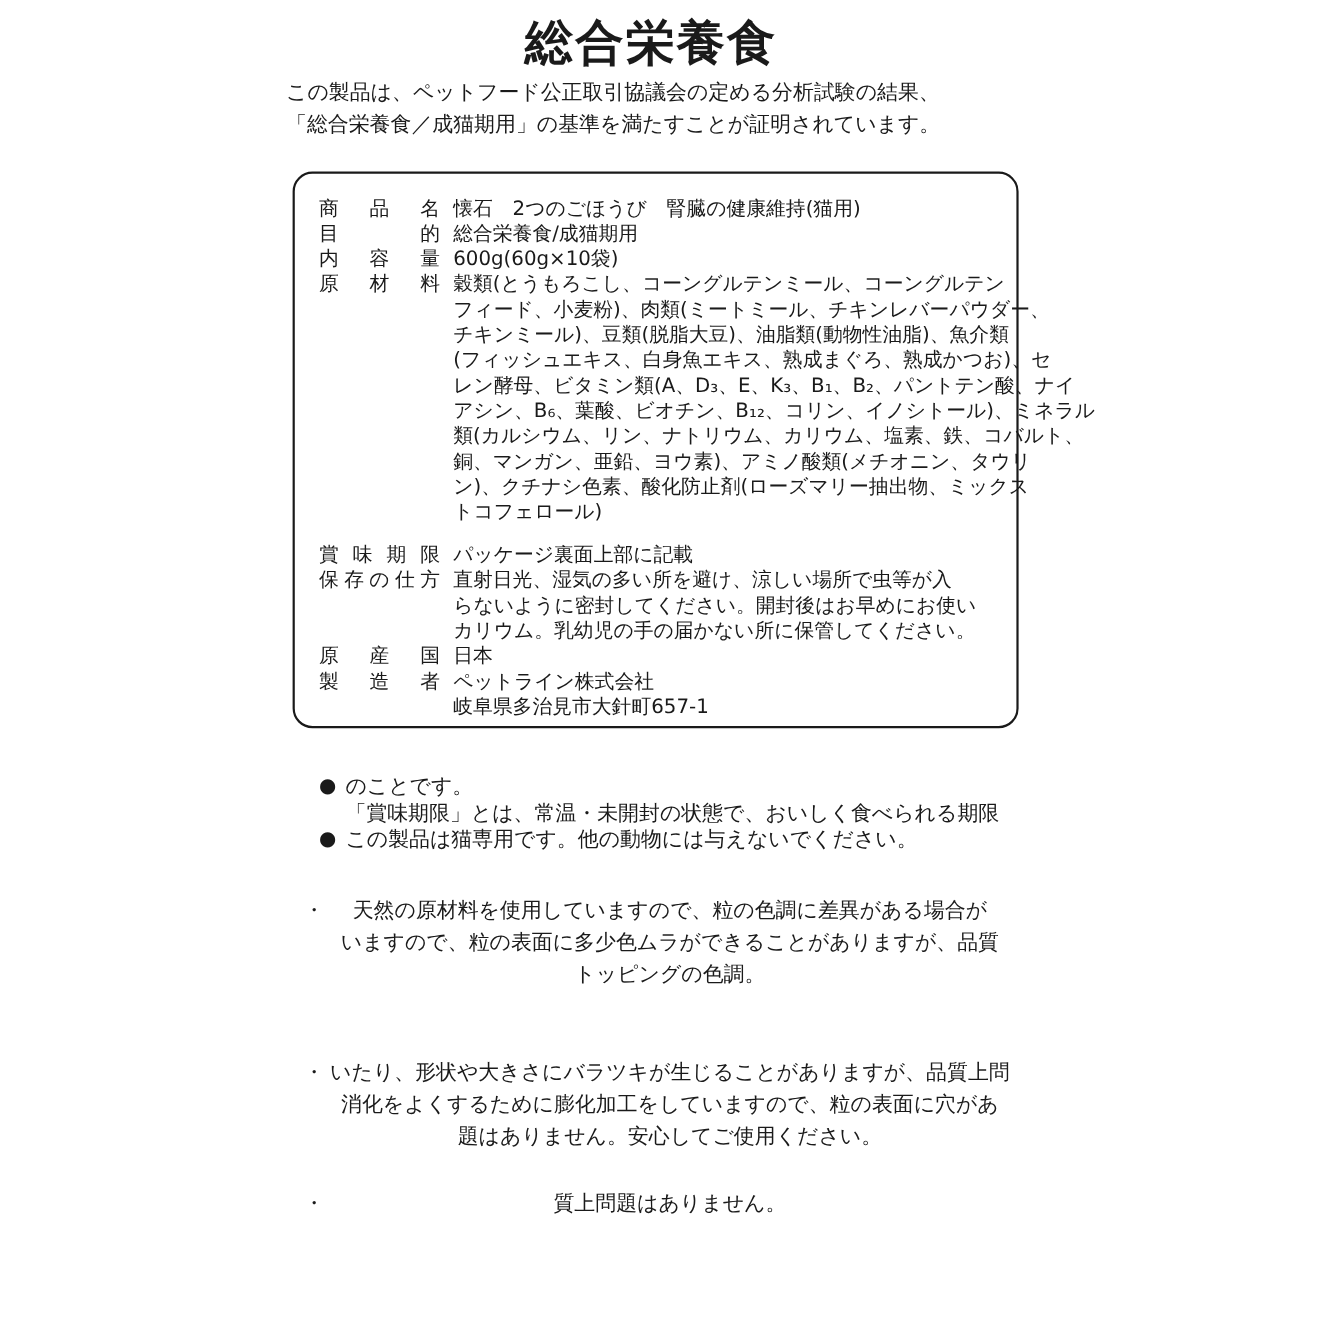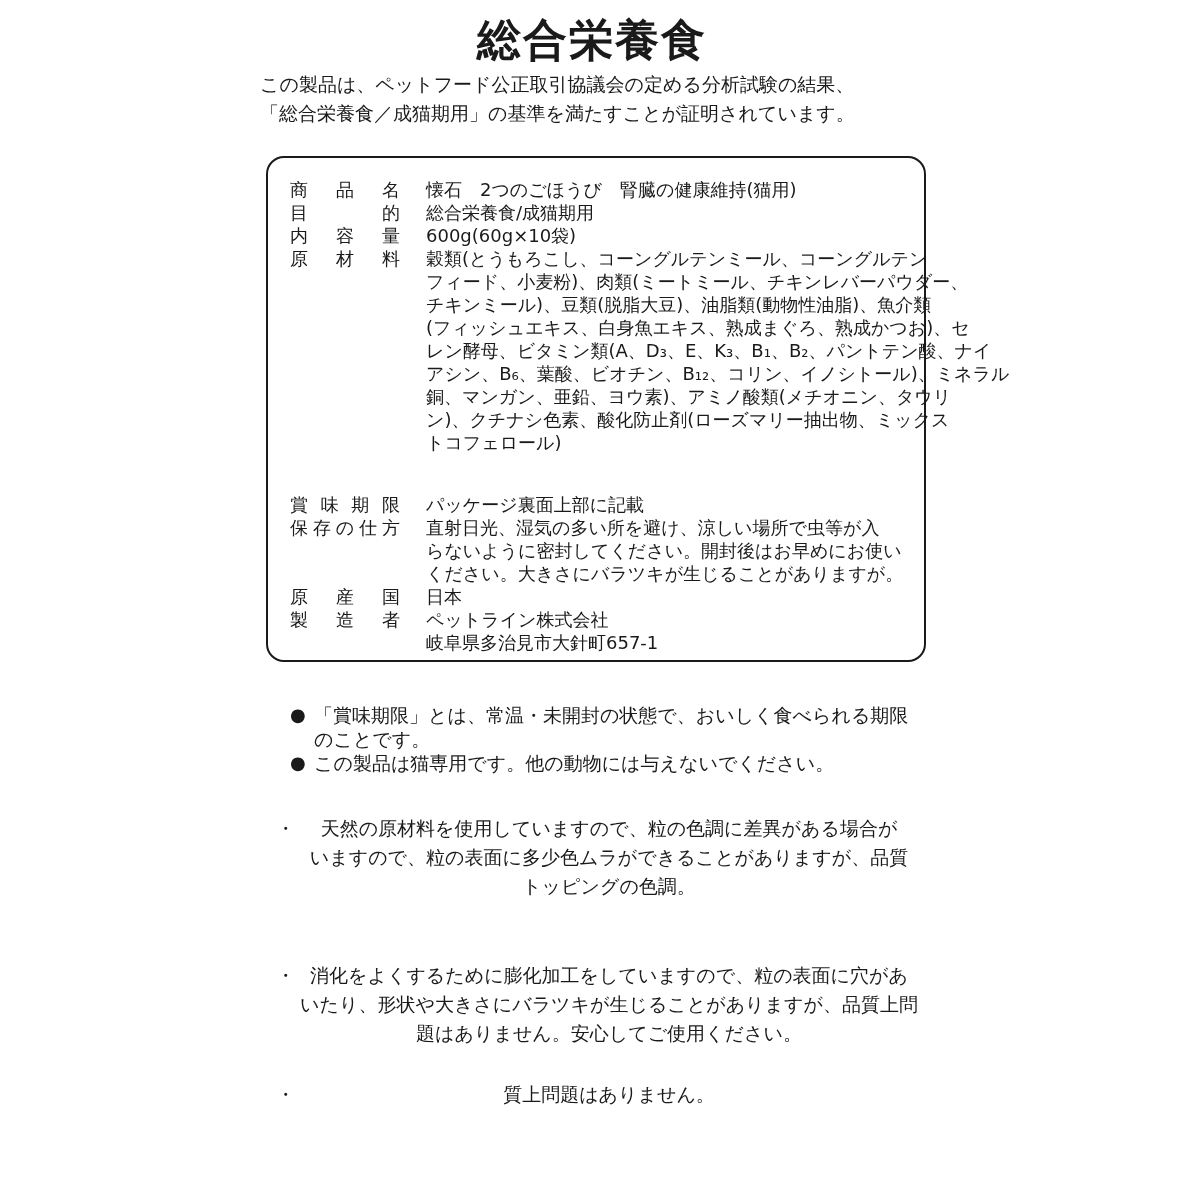--- a/index.html
+++ b/index.html
@@ -26,21 +26,21 @@
   .spec-row { position: absolute; left: 22px; right: 10px; }
   .spec-label {
     position: absolute; left: 0; top: 0; width: 110px;
     font-size: 18px; line-height: 23px; display: flex; justify-content: space-between;
   }
   .spec-label span { display: inline-block; }
   .spec-value {
     position: absolute; left: 122px; top: 0;
     font-size: 18px; line-height: 23px; white-space: nowrap;
   }
-  .spec-value .ln { display: block; margin-left: 14px; }
+  .spec-value .ln { display: block; }
 
   .notes {
     position: absolute; left: 290px; top: 703px; width: 640px;
     font-size: 19px; line-height: 24px;
   }
   .note { position: relative; padding-left: 24px; }
   .note .bullet { position: absolute; left: 0; top: 0; font-size: 18px; }
   .note .ln { display: block; white-space: nowrap; }
 
   .para {
@@ -101,20 +101,21 @@
       <span>材</span>
       <span>料</span>
     </div>
     <div class="spec-value">
       <span class="ln">穀類(とうもろこし、コーングルテンミール、コーングルテン</span>
       <span class="ln">フィード、小麦粉)、肉類(ミートミール、チキンレバーパウダー、</span>
       <span class="ln">チキンミール)、豆類(脱脂大豆)、油脂類(動物性油脂)、魚介類</span>
       <span class="ln">(フィッシュエキス、白身魚エキス、熟成まぐろ、熟成かつお)、セ</span>
       <span class="ln">レン酵母、ビタミン類(A、D₃、E、K₃、B₁、B₂、パントテン酸、ナイ</span>
       <span class="ln">アシン、B₆、葉酸、ビオチン、B₁₂、コリン、イノシトール)、ミネラル</span>
+      <span class="ln">類(カルシウム、リン、ナトリウム、カリウム、塩素、鉄、コバルト、</span>
       <span class="ln">銅、マンガン、亜鉛、ヨウ素)、アミノ酸類(メチオニン、タウリ</span>
       <span class="ln">ン)、クチナシ色素、酸化防止剤(ローズマリー抽出物、ミックス</span>
       <span class="ln">トコフェロール)</span>
     </div>
   </div>
 
   <div class="spec-row" style="top:335px;">
     <div class="spec-label">
       <span>賞</span>
       <span>味</span>
@@ -130,21 +131,21 @@
     <div class="spec-label">
       <span>保</span>
       <span>存</span>
       <span>の</span>
       <span>仕</span>
       <span>方</span>
     </div>
     <div class="spec-value">
       <span class="ln">直射日光、湿気の多い所を避け、涼しい場所で虫等が入</span>
       <span class="ln">らないように密封してください。開封後はお早めにお使い</span>
-      <span class="ln">ください。大きさにバラツキが生じることがありますが。</span>
+      <span class="ln">カリウム。乳幼児の手の届かない所に保管してください。</span>
     </div>
   </div>
 
   <div class="spec-row" style="top:427px;">
     <div class="spec-label">
       <span>原</span>
       <span>産</span>
       <span>国</span>
     </div>
     <div class="spec-value">
@@ -161,39 +162,39 @@
     <div class="spec-value">
       <span class="ln">ペットライン株式会社</span>
       <span class="ln">岐阜県多治見市大針町657-1</span>
     </div>
   </div>
 </div>
 
 <div class="notes">
   <div class="note">
     <span class="bullet">●</span>
+    <span class="ln">のことです。</span>
     <span class="ln">「賞味期限」とは、常温・未開封の状態で、おいしく食べられる期限</span>
-    <span class="ln">のことです。</span>
   </div>
   <div class="note">
     <span class="bullet">●</span>
     <span class="ln">この製品は猫専用です。他の動物には与えないでください。</span>
   </div>
 </div>
 
 <div class="para" style="top:814px;">
   <span class="bullet">・</span>
   <span class="ln">天然の原材料を使用していますので、粒の色調に差異がある場合が</span>
   <span class="ln">いますので、粒の表面に多少色ムラができることがありますが、品質</span>
   <span class="ln">トッピングの色調。</span>
 </div>
 
 <div class="para" style="top:961px;">
   <span class="bullet">・</span>
+  <span class="ln">いたり、形状や大きさにバラツキが生じることがありますが、品質上問</span>
   <span class="ln">消化をよくするために膨化加工をしていますので、粒の表面に穴があ</span>
-  <span class="ln">いたり、形状や大きさにバラツキが生じることがありますが、品質上問</span>
   <span class="ln">題はありません。安心してご使用ください。</span>
 </div>
 
 <div class="para" style="top:1080px;">
   <span class="bullet">・</span>
   <span class="ln">質上問題はありません。</span>
 </div>
 
 </body></html>

